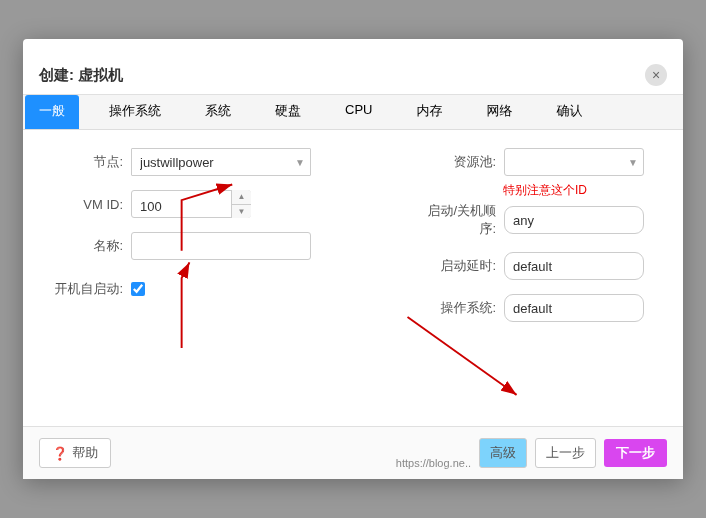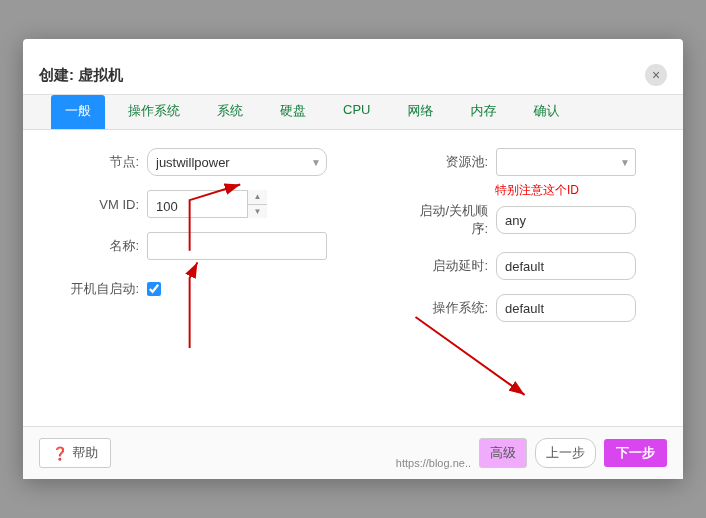--- a/index.html
+++ b/index.html
@@ -46,44 +46,43 @@
       cursor: pointer;
       display: flex;
       align-items: center;
       justify-content: center;
       font-size: 14px;
       color: #666;
       margin-bottom: 8px;
     }
     .tabs {
       display: flex;
-      gap: 9px;
-      padding: 0 28px;
+      gap: 16px;
+      padding: 0 2px;
       border-bottom: 1px solid #ddd;
       background: #f5f5f5;
     }
     .tab {
       padding: 7px 14px;
       cursor: pointer;
-      color: #15803d;
+      color: #000000;
       font-size: 13px;
       border-bottom: 2px solid transparent;
       white-space: nowrap;
     }
     .tab.active {
       background: #1e90ff;
       color: #fff;
       border-radius: 3px 3px 0 0;
       border-bottom: 2px solid #1e90ff;
     }
     .dialog-body {
       padding: 18px 20px;
       flex: 1;
       position: relative;
-      margin-left: 16px;
     }
     .form-row {
       display: flex;
       align-items: center;
       margin-bottom: 14px;
       gap: 8px;
     }
     .form-label {
       width: 80px;
       text-align: right;
@@ -100,21 +99,21 @@
       outline: none;
       color: #333;
     }
     .select-wrapper {
       position: relative;
       display: inline-block;
     }
     .select-wrapper select {
       height: 28px;
       border: 1px solid #ccc;
-      border-radius: 10px;
+      border-radius: 1px;
       padding: 0 24px 0 8px;
       font-size: 13px;
       appearance: none;
       background: #fff;
       cursor: pointer;
       width: 180px;
       color: #333;
     }
     .select-arrow {
       position: absolute;
@@ -168,21 +167,21 @@
       align-items: center;
     }
     .checkbox-wrapper input[type="checkbox"] {
       width: 14px;
       height: 14px;
       cursor: pointer;
       accent-color: #1e90ff;
     }
     .right-section {
       position: absolute;
-      right: 20px;
+      right: 12px;
       top: 18px;
       width: 260px;
     }
     .right-row {
       display: flex;
       align-items: center;
       margin-bottom: 14px;
       gap: 8px;
     }
     .right-label {
@@ -231,29 +230,29 @@
     }
     .url-text {
       font-size: 11px;
       color: #888;
       margin-top: 20px;
     }
     .advanced-btn {
       padding: 5px 10px;
       border: 1px solid #ccc;
       border-radius: 3px;
-      background: #f0abfc;
+      background: #7dd3fc;
       cursor: pointer;
       font-size: 13px;
       color: #555;
     }
     .prev-btn {
       padding: 5px 10px;
       border: 1px solid #ccc;
-      border-radius: 12px;
+      border-radius: 3px;
       background: #fff;
       cursor: pointer;
       font-size: 13px;
       color: #555;
     }
     .next-btn {
       padding: 5px 12px;
       border: none;
       border-radius: 3px;
       background: #d946ef;
@@ -279,22 +278,22 @@
     <span class="dialog-title">创建: 虚拟机</span>
     <button class="close-btn">×</button>
   </div>
 
   <div class="tabs">
     <div class="tab active">一般</div>
     <div class="tab">操作系统</div>
     <div class="tab">系统</div>
     <div class="tab">硬盘</div>
     <div class="tab">CPU</div>
+    <div class="tab">内存</div>
     <div class="tab">网络</div>
-    <div class="tab">内存</div>
     <div class="tab">确认</div>
   </div>
 
   <div class="dialog-body">
 
     <div>
 
       <div class="form-row">
         <span class="form-label">节点:</span>
         <div class="select-wrapper">

